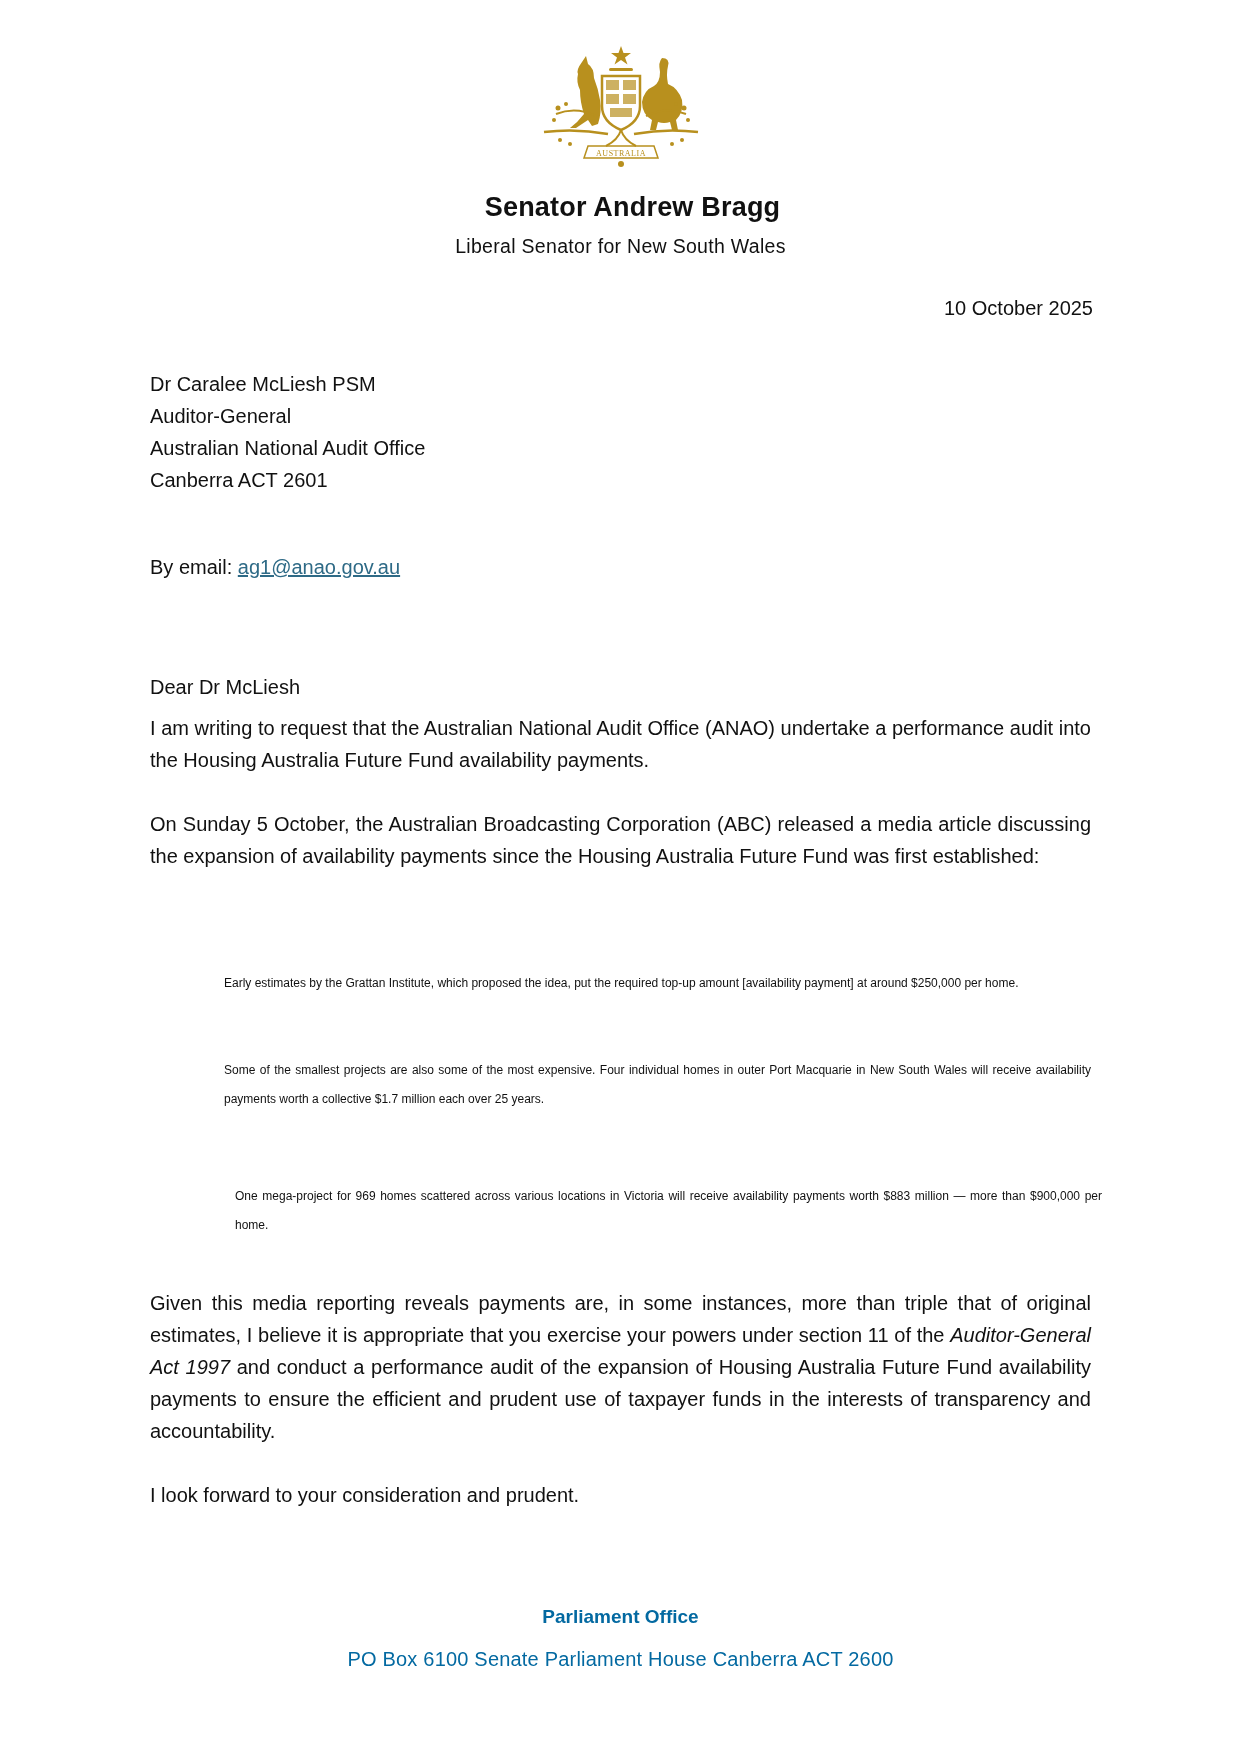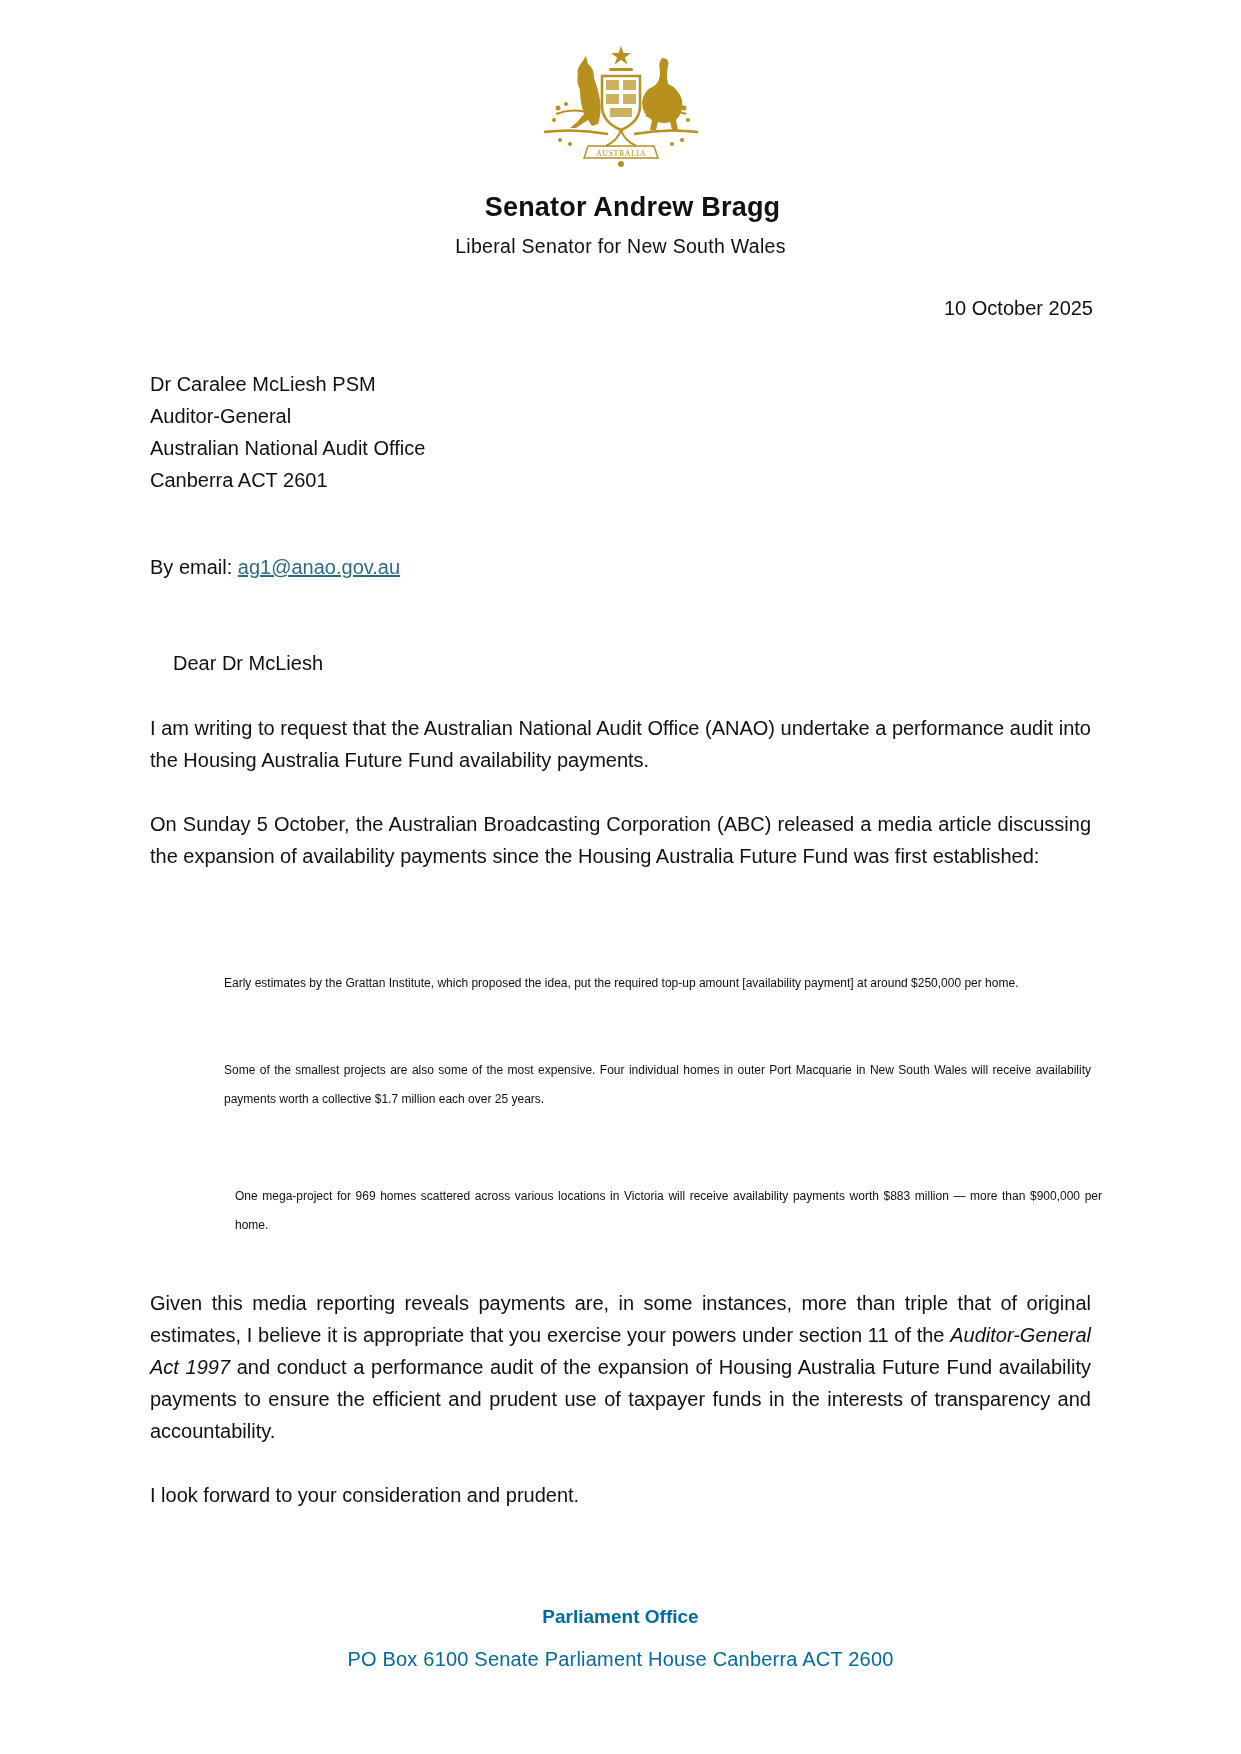--- a/index.html
+++ b/index.html
@@ -14,21 +14,21 @@
   .lh-title { top: 235px; font-size: 19.5px; color: #111; letter-spacing: 0.3px; }
 
   .body-text { font-family: "Liberation Sans", sans-serif; font-size: 20px; color: #111; }
   .abs { position: absolute; }
 
   .date { right: 148px; top: 297px; }
   .addr { left: 150px; top: 362px; line-height: 32px; margin-top: 6px; }
   .addr div { height: 32px; }
   .email-line { left: 150px; top: 556px; }
   .email-link { color: #2e6a86; text-decoration: underline; }
-  .salutation { left: 150px; top: 652px; margin-left: 23px; }
+  .salutation { left: 150px; top: 676px; }
 
   .para { position: absolute; left: 150px; width: 941px; line-height: 32px; text-align: justify; }
   .p1 { top: 712px; }
   .p2 { top: 808px; }
 
   .quote { position: absolute; left: 224px; width: 867px; font-size: 12px; line-height: 29px; color: #111; text-align: justify; }
   .q1 { top: 969px; }
   .q2 { top: 1056px; }
   .q3 { top: 1171px; }
 

